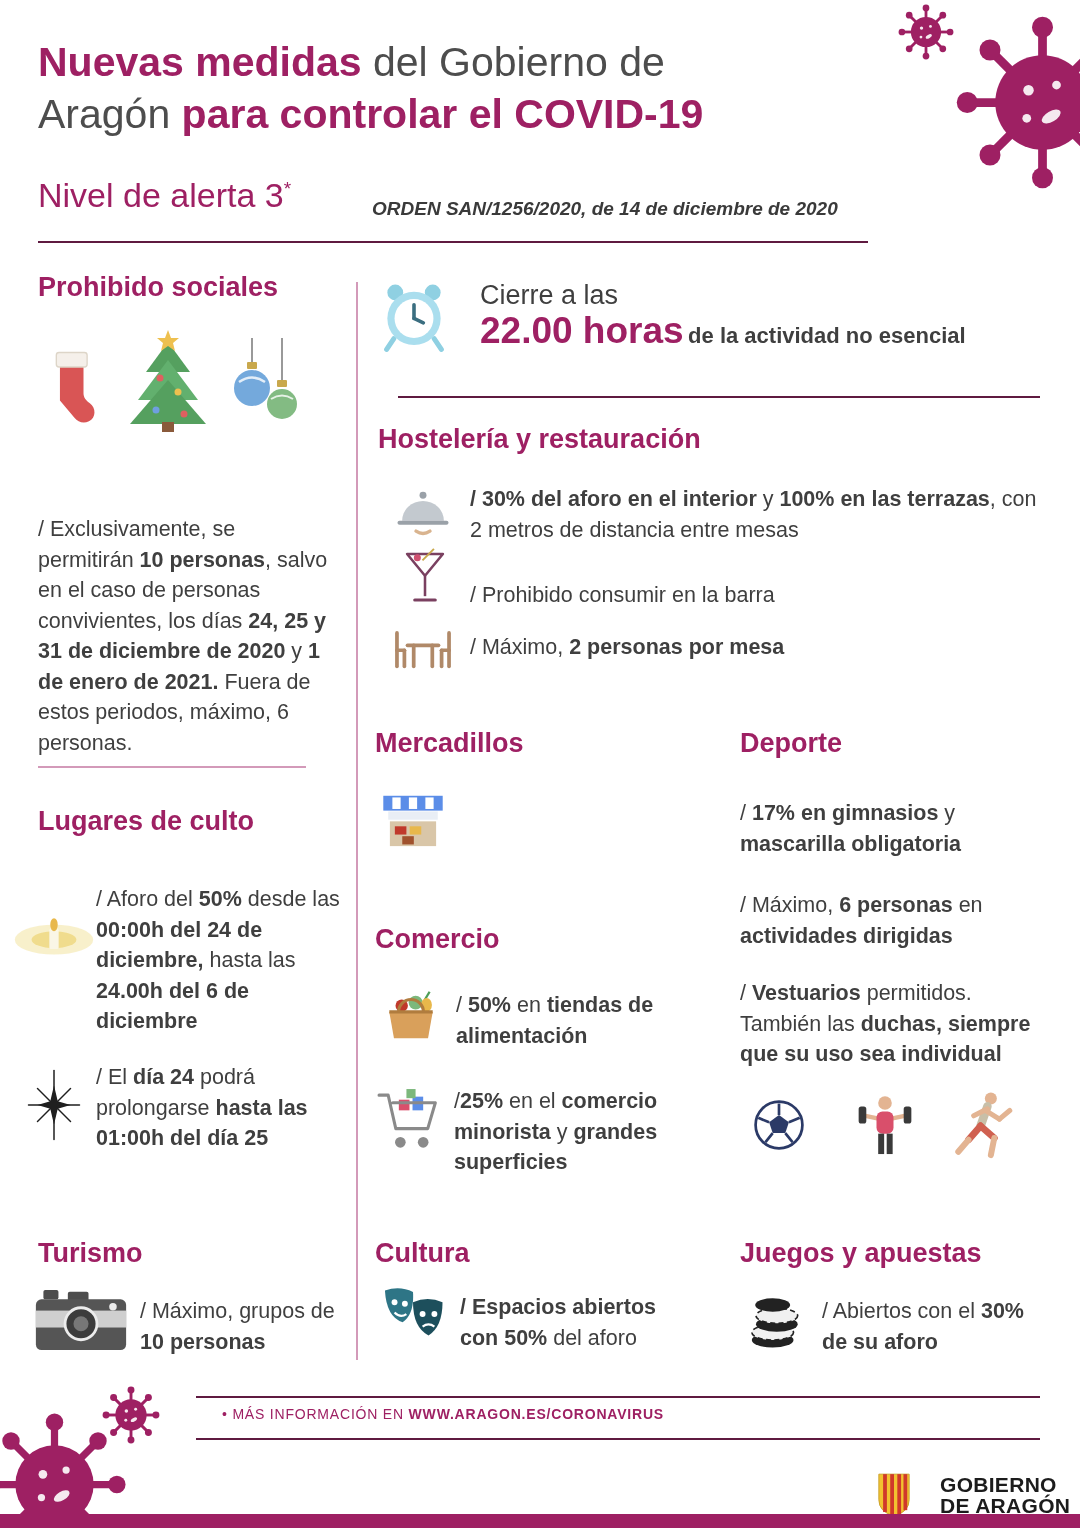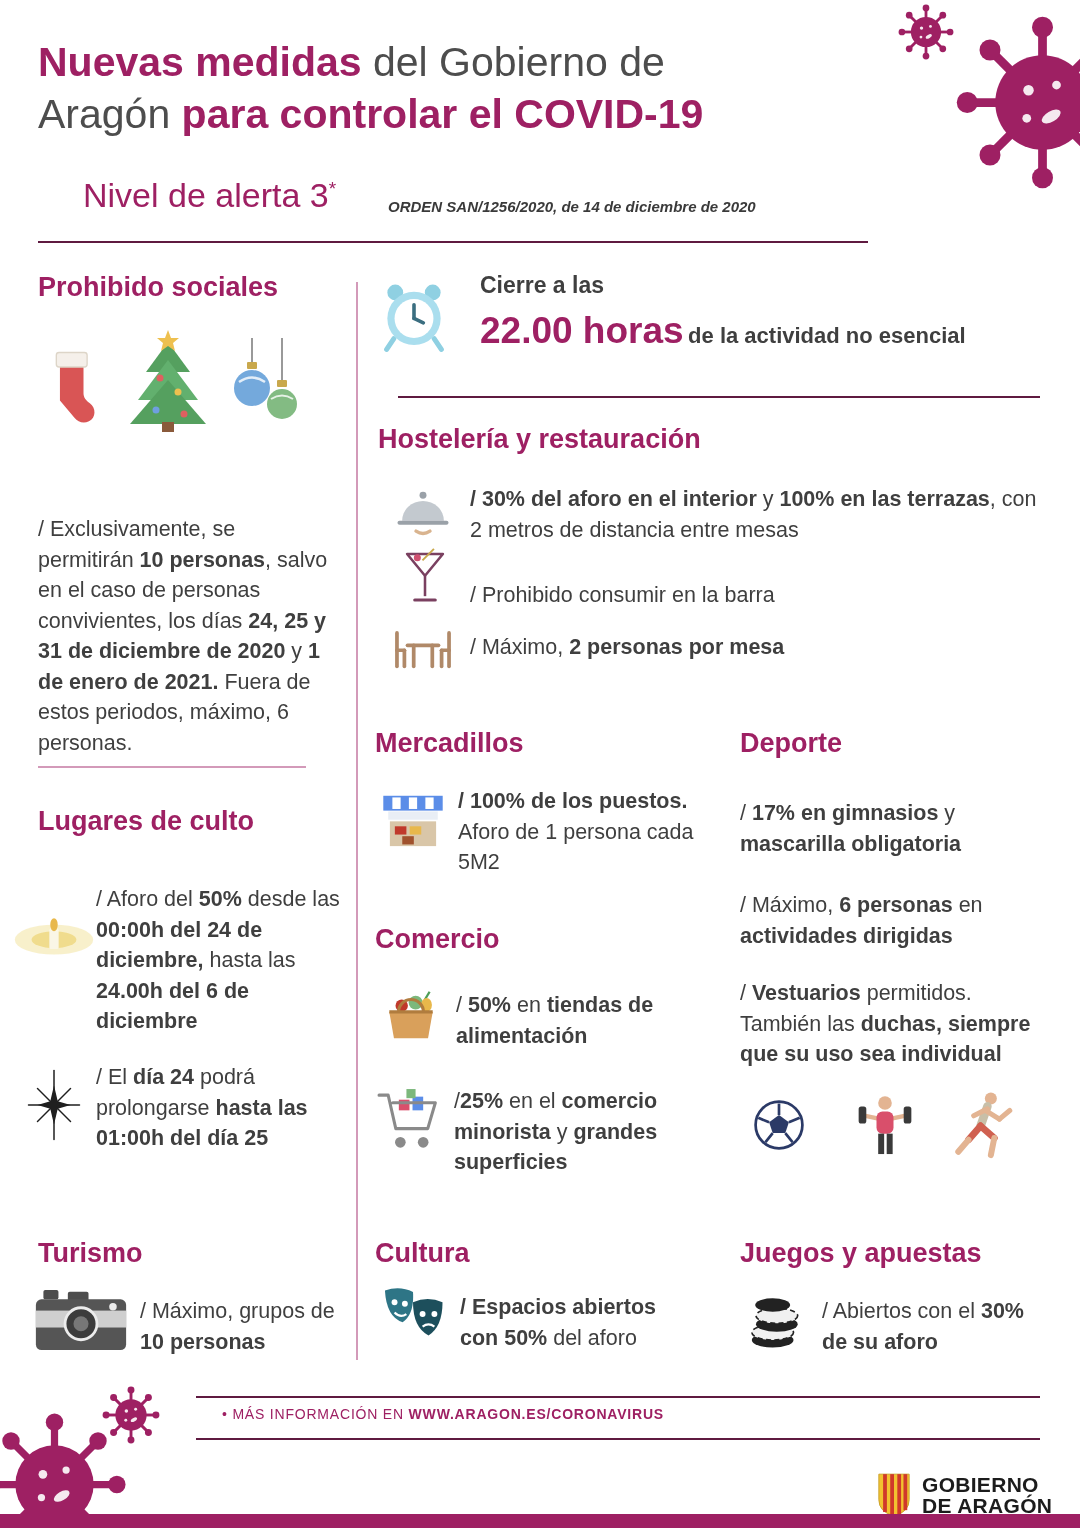--- a/index.html
+++ b/index.html
@@ -12,23 +12,23 @@
   body{background:#fff;font-family:"Liberation Sans",sans-serif;}
   .page{position:relative;width:1080px;height:1528px;background:#fff;overflow:hidden;margin:0 auto;color:var(--text);}
   .accent{color:var(--accent);}
   .bold{font-weight:700;}
   svg.icon{position:absolute;display:block;}
   .rule{position:absolute;background:var(--accent-dark);}
   .rule-light{position:absolute;background:var(--accent-light);}
 
   
   .page-title{position:absolute;left:38px;top:36px;font-size:41px;line-height:1.28;color:#4d4d4d;font-weight:400;}
-  .alert{position:absolute;left:38px;top:176px;font-size:34px;color:var(--accent);font-weight:400;margin-left:45px;}
+  .alert{position:absolute;left:38px;top:176px;font-size:34px;color:var(--accent);font-weight:400;}
   .alert sup{font-size:19px;}
-  .order{position:absolute;left:388px;top:198px;font-size:15px;font-style:italic;font-weight:700;color:#3a3a3a;}
+  .order{position:absolute;left:372px;top:198px;font-size:19px;font-style:italic;font-weight:700;color:#3a3a3a;}
   .d-header{left:38px;top:241px;width:830px;height:2px;}
   .v-top-big{left:955px;top:15px;width:175px;height:175px;}
   .v-top-small{left:898px;top:4px;width:56px;height:56px;}
 
   
   .sec-h{position:absolute;color:var(--accent);font-size:27px;font-weight:700;}
   .h-reuniones{left:38px;top:272px;}
   .h-culto{left:38px;top:806px;}
   .h-turismo{left:38px;top:1238px;}
   .h-hosteleria{left:378px;top:424px;}
@@ -51,21 +51,21 @@
   .t-comercio1{left:456px;top:990px;width:258px;}
   .t-comercio2{left:454px;top:1086px;width:258px;}
   .t-deporte1{left:740px;top:798px;width:306px;}
   .t-deporte2{left:740px;top:890px;width:306px;}
   .t-deporte3{left:740px;top:978px;width:314px;}
   .t-cultura{left:460px;top:1292px;width:240px;}
   .t-juegos{left:822px;top:1296px;width:226px;}
 
   
   .i-clock{left:378px;top:280px;width:72px;height:74px;}
-  .curfew-intro{position:absolute;left:480px;top:272px;font-size:23px;font-weight:700;color:var(--text);}
+  .curfew-intro{position:absolute;left:480px;top:280px;font-size:27px;font-weight:400;color:var(--text);}
   .curfew-line2{position:absolute;left:480px;top:310px;white-space:nowrap;}
   .curfew-time{font-size:37px;font-weight:700;color:var(--accent);text-align:right;}
   .curfew-scope{font-size:22px;font-weight:700;color:var(--text);}
 
   
   .d-left{left:38px;top:766px;width:268px;height:2px;}
   .d-vert{left:356px;top:282px;width:2px;height:1078px;}
   .d-right-top{left:398px;top:396px;width:642px;height:2px;}
   .d-foot1{left:196px;top:1396px;width:844px;height:2px;}
   .d-foot2{left:196px;top:1438px;width:844px;height:2px;}
@@ -86,21 +86,21 @@
   .i-masks{left:378px;top:1286px;width:70px;height:62px;}
   .i-chips{left:746px;top:1290px;width:60px;height:60px;}
   .i-football{left:752px;top:1098px;width:54px;height:54px;}
   .i-gym{left:852px;top:1092px;width:66px;height:68px;}
   .i-runner{left:952px;top:1090px;width:64px;height:72px;}
 
   
   .footer-info{position:absolute;left:222px;top:1406px;font-size:14px;letter-spacing:.8px;color:var(--accent);}
   .v-bot-big{left:-18px;top:1412px;width:145px;height:145px;}
   .v-bot-small{left:102px;top:1386px;width:58px;height:58px;}
-  .logo{position:absolute;left:876px;top:1472px;display:flex;align-items:center;gap:10px;}
+  .logo{position:absolute;left:876px;top:1472px;display:flex;align-items:center;gap:28px;}
   .logo-shield{width:36px;height:46px;}
   .logo-text{font-size:21px;font-weight:700;line-height:1.02;color:#1c1c1c;letter-spacing:.3px;}
   .bottom-bar{position:absolute;left:0;top:1514px;width:1080px;height:14px;background:var(--accent);}
 </style>
 </head>
 <body>
 
 <div class="page">
 
   <svg width="0" height="0" style="position:absolute" aria-hidden="true">
@@ -369,21 +369,20 @@
   <div class="rich t-host2"><span>/ Prohibido consumir en la barra</span></div>
   <svg class="icon i-table">
       <use href="#sym-table"></use>
     </svg>
   <div class="rich t-host3"><span>/ Máximo, </span><span class="bold">2 personas por mesa</span></div>
 
   <h2 class="sec-h h-mercadillos">Mercadillos</h2>
   <svg class="icon i-market">
       <use href="#sym-market"></use>
     </svg>
-  <div class="rich t-mercadillos"><span class="bold">/ 100% de los puestos.</span><span> Aforo de 1 persona cada 5M2</span></div>
 
   <h2 class="sec-h h-comercio">Comercio</h2>
   <svg class="icon i-basket">
       <use href="#sym-basket"></use>
     </svg>
   <div class="rich t-comercio1"><span>/ </span><span class="bold">50%</span><span> en </span><span class="bold">tiendas de alimentación</span></div>
   <svg class="icon i-cart">
       <use href="#sym-cart"></use>
     </svg>
   <div class="rich t-comercio2"><span>/</span><span class="bold">25%</span><span> en el </span><span class="bold">comercio minorista</span><span> y </span><span class="bold">grandes superficies</span></div>

